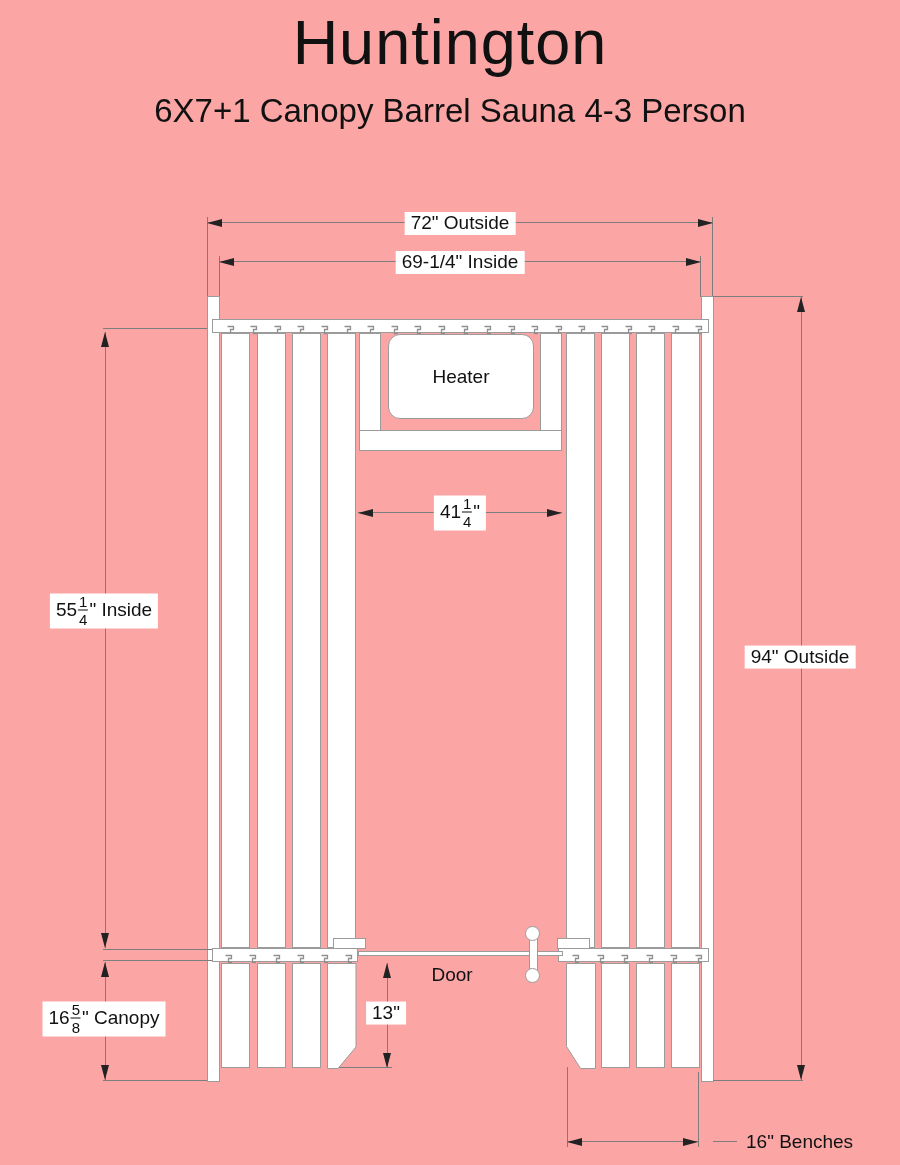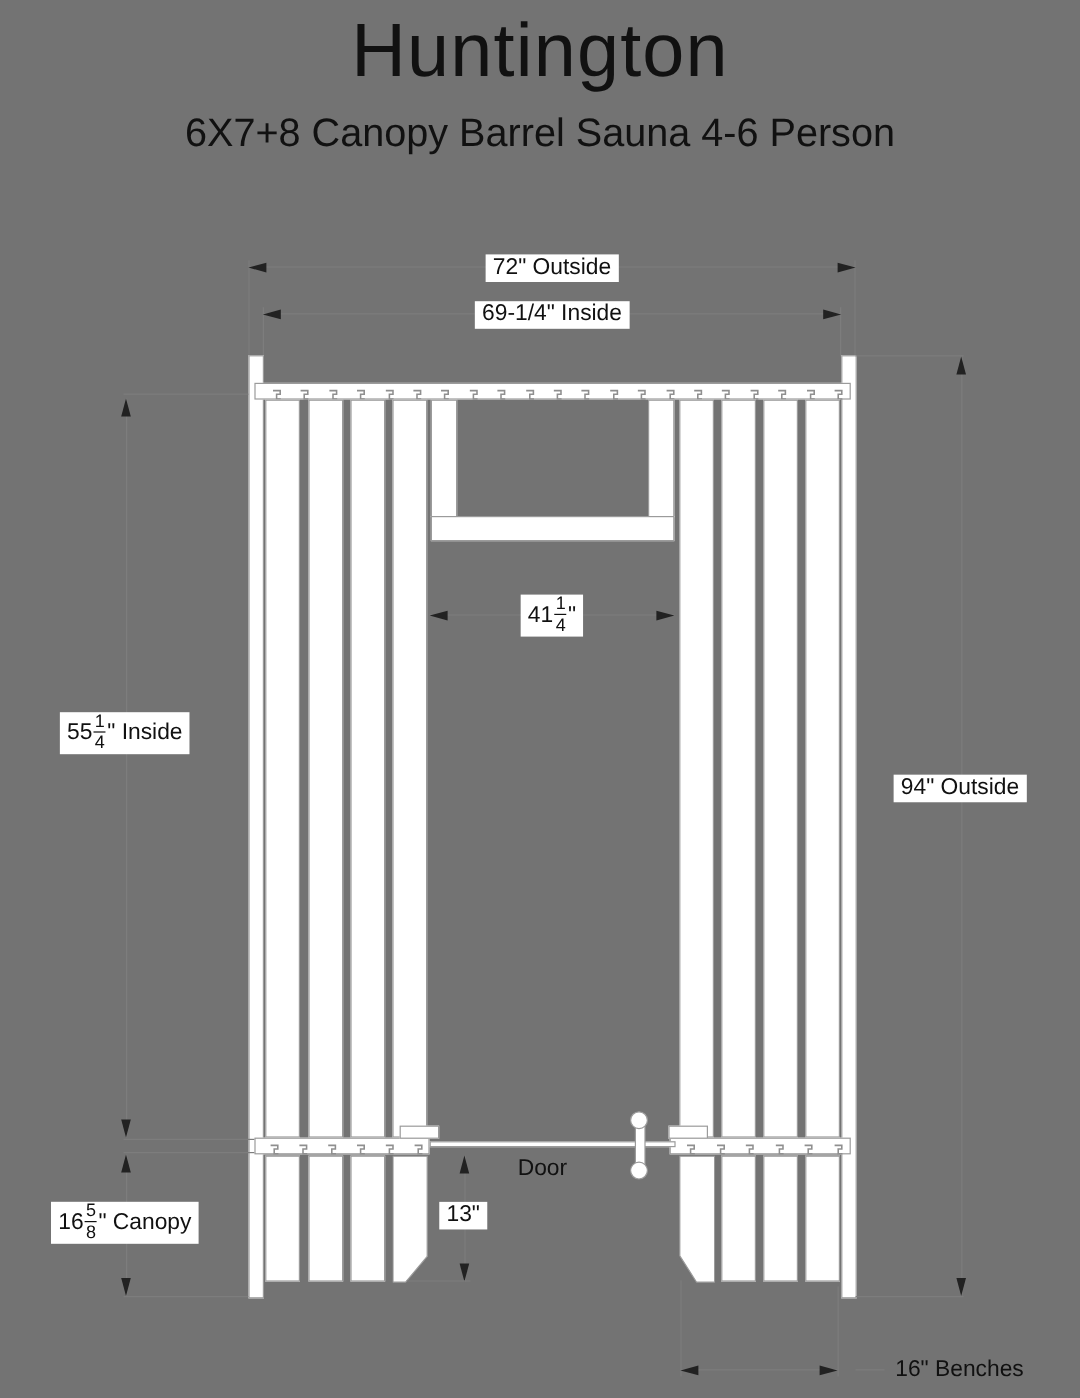--- a/index.html
+++ b/index.html
@@ -1,16 +1,16 @@
 <!DOCTYPE html>
 <html><head>
 <meta charset="utf-8">
 <style>
   html,body { margin:0; padding:0; background:#fff; }
-  #page { position:relative; width:900px; height:1165px; background:#737373;
+  #page { position:relative; width:900px; height:1165px; background:#fca5a5;
           font-family:"Liberation Sans", sans-serif; color:#111; overflow:hidden; }
   .abs  { position:absolute; }
   .dline { position:absolute; background:#7d7d7d; }
   .box  { position:absolute; border:1px solid #9b9b9b; background:#fff; box-sizing:border-box; }
   .dtext { position:absolute; font-size:19px; color:#111; background:#fff;
            white-space:nowrap; padding:1px 6px; line-height:1.1; }
   .center-x { transform:translateX(-50%); }
   .center-xy { transform:translate(-50%,-50%); }
   .title { position:absolute; top:6px; left:0; width:900px; text-align:center;
            font-size:63px; letter-spacing:1px; }
@@ -29,21 +29,21 @@
   .heater { position:absolute; left:388px; top:334px; width:146px; height:85px;
             border:1px solid #9b9b9b; border-radius:12px; background:#fff; box-sizing:border-box;
             display:flex; align-items:center; justify-content:center; font-size:19px; }
 </style>
 </head>
 <body>
 
 <div id="page">
 
   <div class="title">Huntington</div>
-  <div class="subtitle">6X7+8 Canopy Barrel Sauna 4-6 Person</div>
+  <div class="subtitle">6X7+1 Canopy Barrel Sauna 4-3 Person</div>
 
   <div class="dline" style="left:207px;top:217px;width:1px;height:80px"></div>
   <div class="dline" style="left:712px;top:217px;width:1px;height:80px"></div>
   <div class="dline" style="left:207px;top:222px;width:506px;height:1px"></div>
   <div class="ar ar-l" style="left:207px;top:219px"></div>
   <div class="ar ar-r" style="left:698px;top:219px"></div>
   <div class="dtext center-x" style="left:460px;top:212px">72" Outside</div>
 
   <div class="dline" style="left:219px;top:256px;width:1px;height:41px"></div>
   <div class="dline" style="left:700px;top:256px;width:1px;height:41px"></div>
@@ -126,20 +126,23 @@
   <div class="box" style="left:292px;top:333px;width:29px;height:615px"></div>
   <div class="box" style="left:327px;top:333px;width:29px;height:615px"></div>
   <div class="box" style="left:566px;top:333px;width:29px;height:615px"></div>
   <div class="box" style="left:601px;top:333px;width:29px;height:615px"></div>
   <div class="box" style="left:636px;top:333px;width:29px;height:615px"></div>
   <div class="box" style="left:671px;top:333px;width:29px;height:615px"></div>
 
   <div class="box" style="left:359px;top:333px;width:22px;height:98px"></div>
   <div class="box" style="left:540px;top:333px;width:22px;height:98px"></div>
   <div class="box" style="left:359px;top:430px;width:203px;height:21px"></div>
+  <div class="heater">
+    <span>Heater</span>
+  </div>
 
   <div class="dline" style="left:358px;top:512px;width:204px;height:1px"></div>
   <div class="ar ar-l" style="left:358px;top:509px"></div>
   <div class="ar ar-r" style="left:547px;top:509px"></div>
   <div class="dtext center-xy" style="left:460px;top:513px">
     <span>41</span><span class="frac">
         <span class="num">1</span>
         <span class="den">4</span>
       </span><span>"</span>
   </div>

